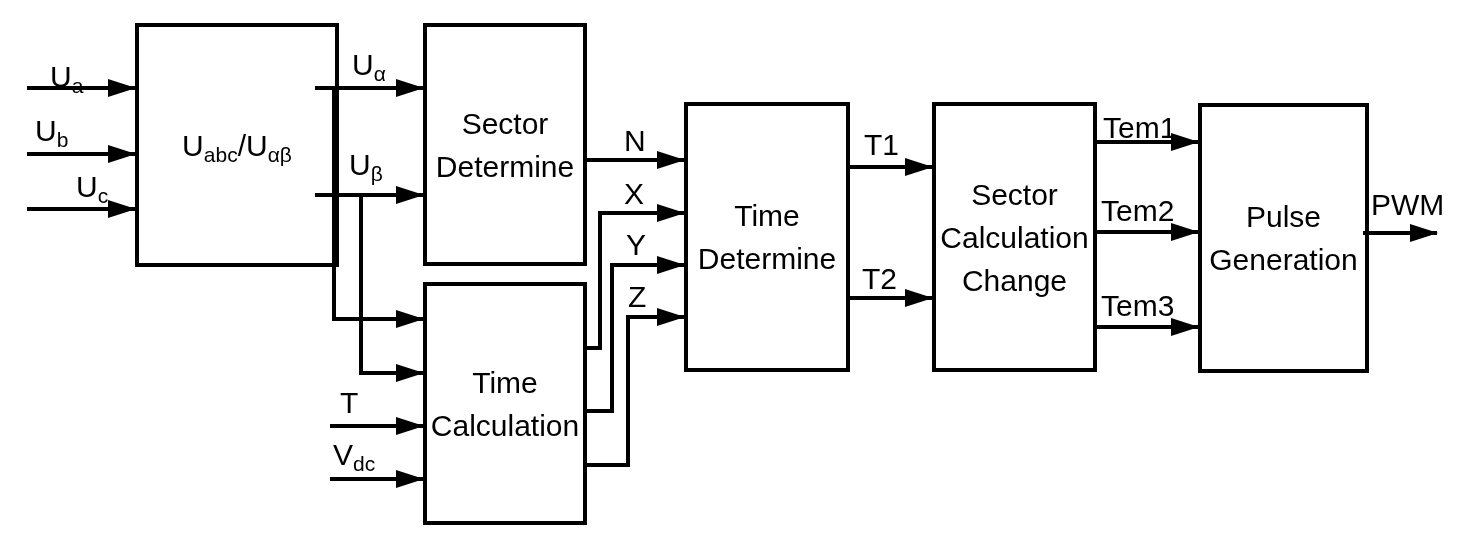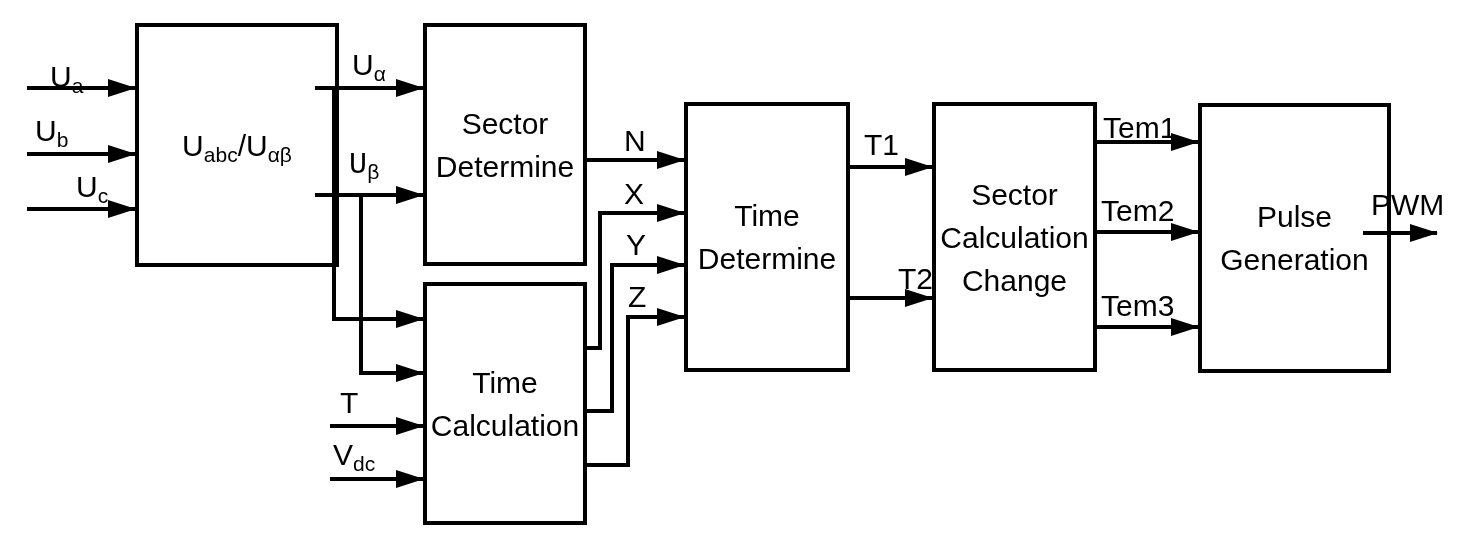--- a/index.html
+++ b/index.html
@@ -53,35 +53,35 @@
     font-size: 21px;
     line-height: 0;
     vertical-align: -6px;
   }
   
   #b-abc        { left: 135px;  top: 23px;  width: 204px; height: 244px; }
   #b-sectordet  { left: 423px;  top: 23px;  width: 164px; height: 243px; }
   #b-timecalc   { left: 423px;  top: 282px; width: 164px; height: 243px; }
   #b-timedet    { left: 684px;  top: 102px; width: 166px; height: 270px; }
   #b-seccalc    { left: 932px;  top: 102px; width: 165px; height: 270px; }
-  #b-pulsegen   { left: 1198px; top: 103px; width: 193px; height: 270px; }
+  #b-pulsegen   { left: 1198px; top: 103px; width: 171px; height: 270px; }
   
   #l-ua    { left: 50px;   top: 60px;  }
   #l-ub    { left: 35px;   top: 114px; }
   #l-uc    { left: 50px;   top: 170px; margin-left: 26px; }
   #l-ualpha{ left: 352px;  top: 48px;  }
-  #l-ubeta { left: 349px;  top: 148px; font-family: Liberation Mono, monospace; }
+  #l-ubeta { left: 349px;  top: 148px; }
   #l-t     { left: 340px;  top: 386px; }
   #l-vdc   { left: 333px;  top: 438px; }
   #l-n     { left: 624px;  top: 124px; }
   #l-x     { left: 624px;  top: 177px; }
   #l-y     { left: 626px;  top: 228px; }
   #l-z     { left: 628px;  top: 280px; }
   #l-t1    { left: 864px;  top: 128px; }
-  #l-t2    { left: 862px;  top: 262px; margin-left: 36px; }
+  #l-t2    { left: 862px;  top: 262px; }
   #l-tem1  { left: 1103px; top: 103px; margin-top: 8px; }
   #l-tem2  { left: 1101px; top: 194px; }
   #l-tem3  { left: 1101px; top: 289px; }
   #l-pwm   { left: 1371px; top: 188px; }
 </style>
 </head>
 <body>
 
 <div class="canvas">
 

